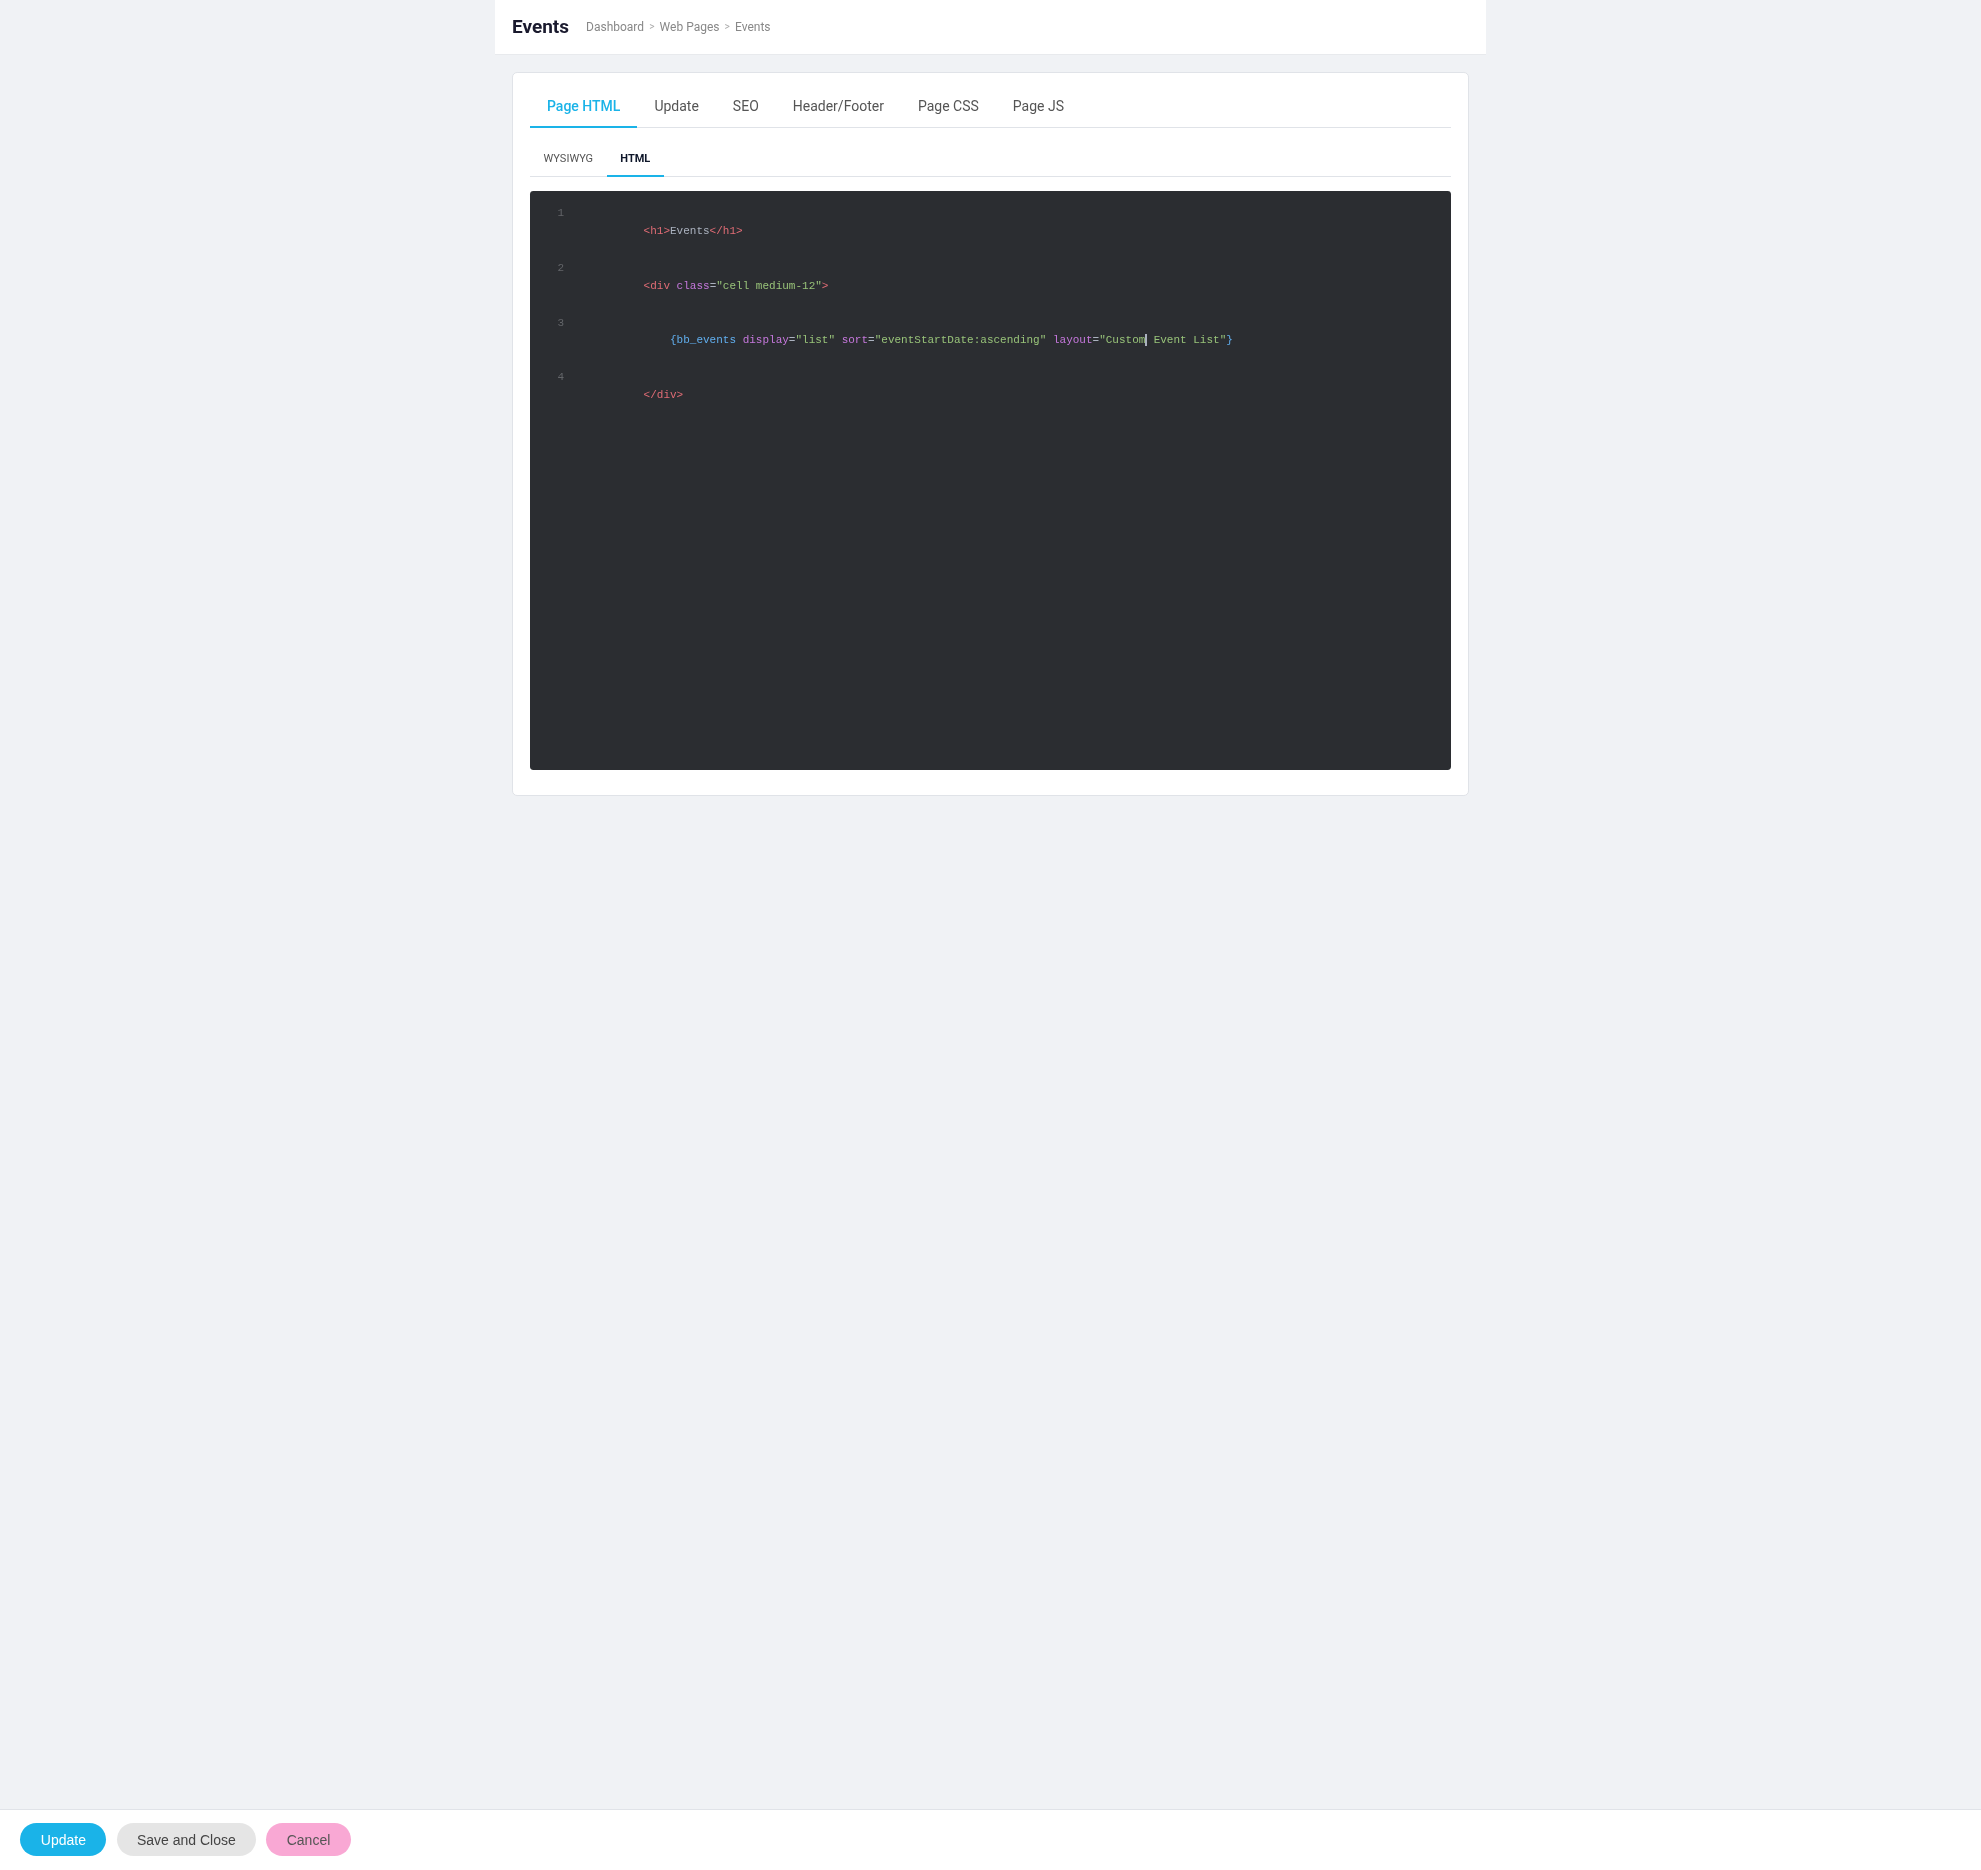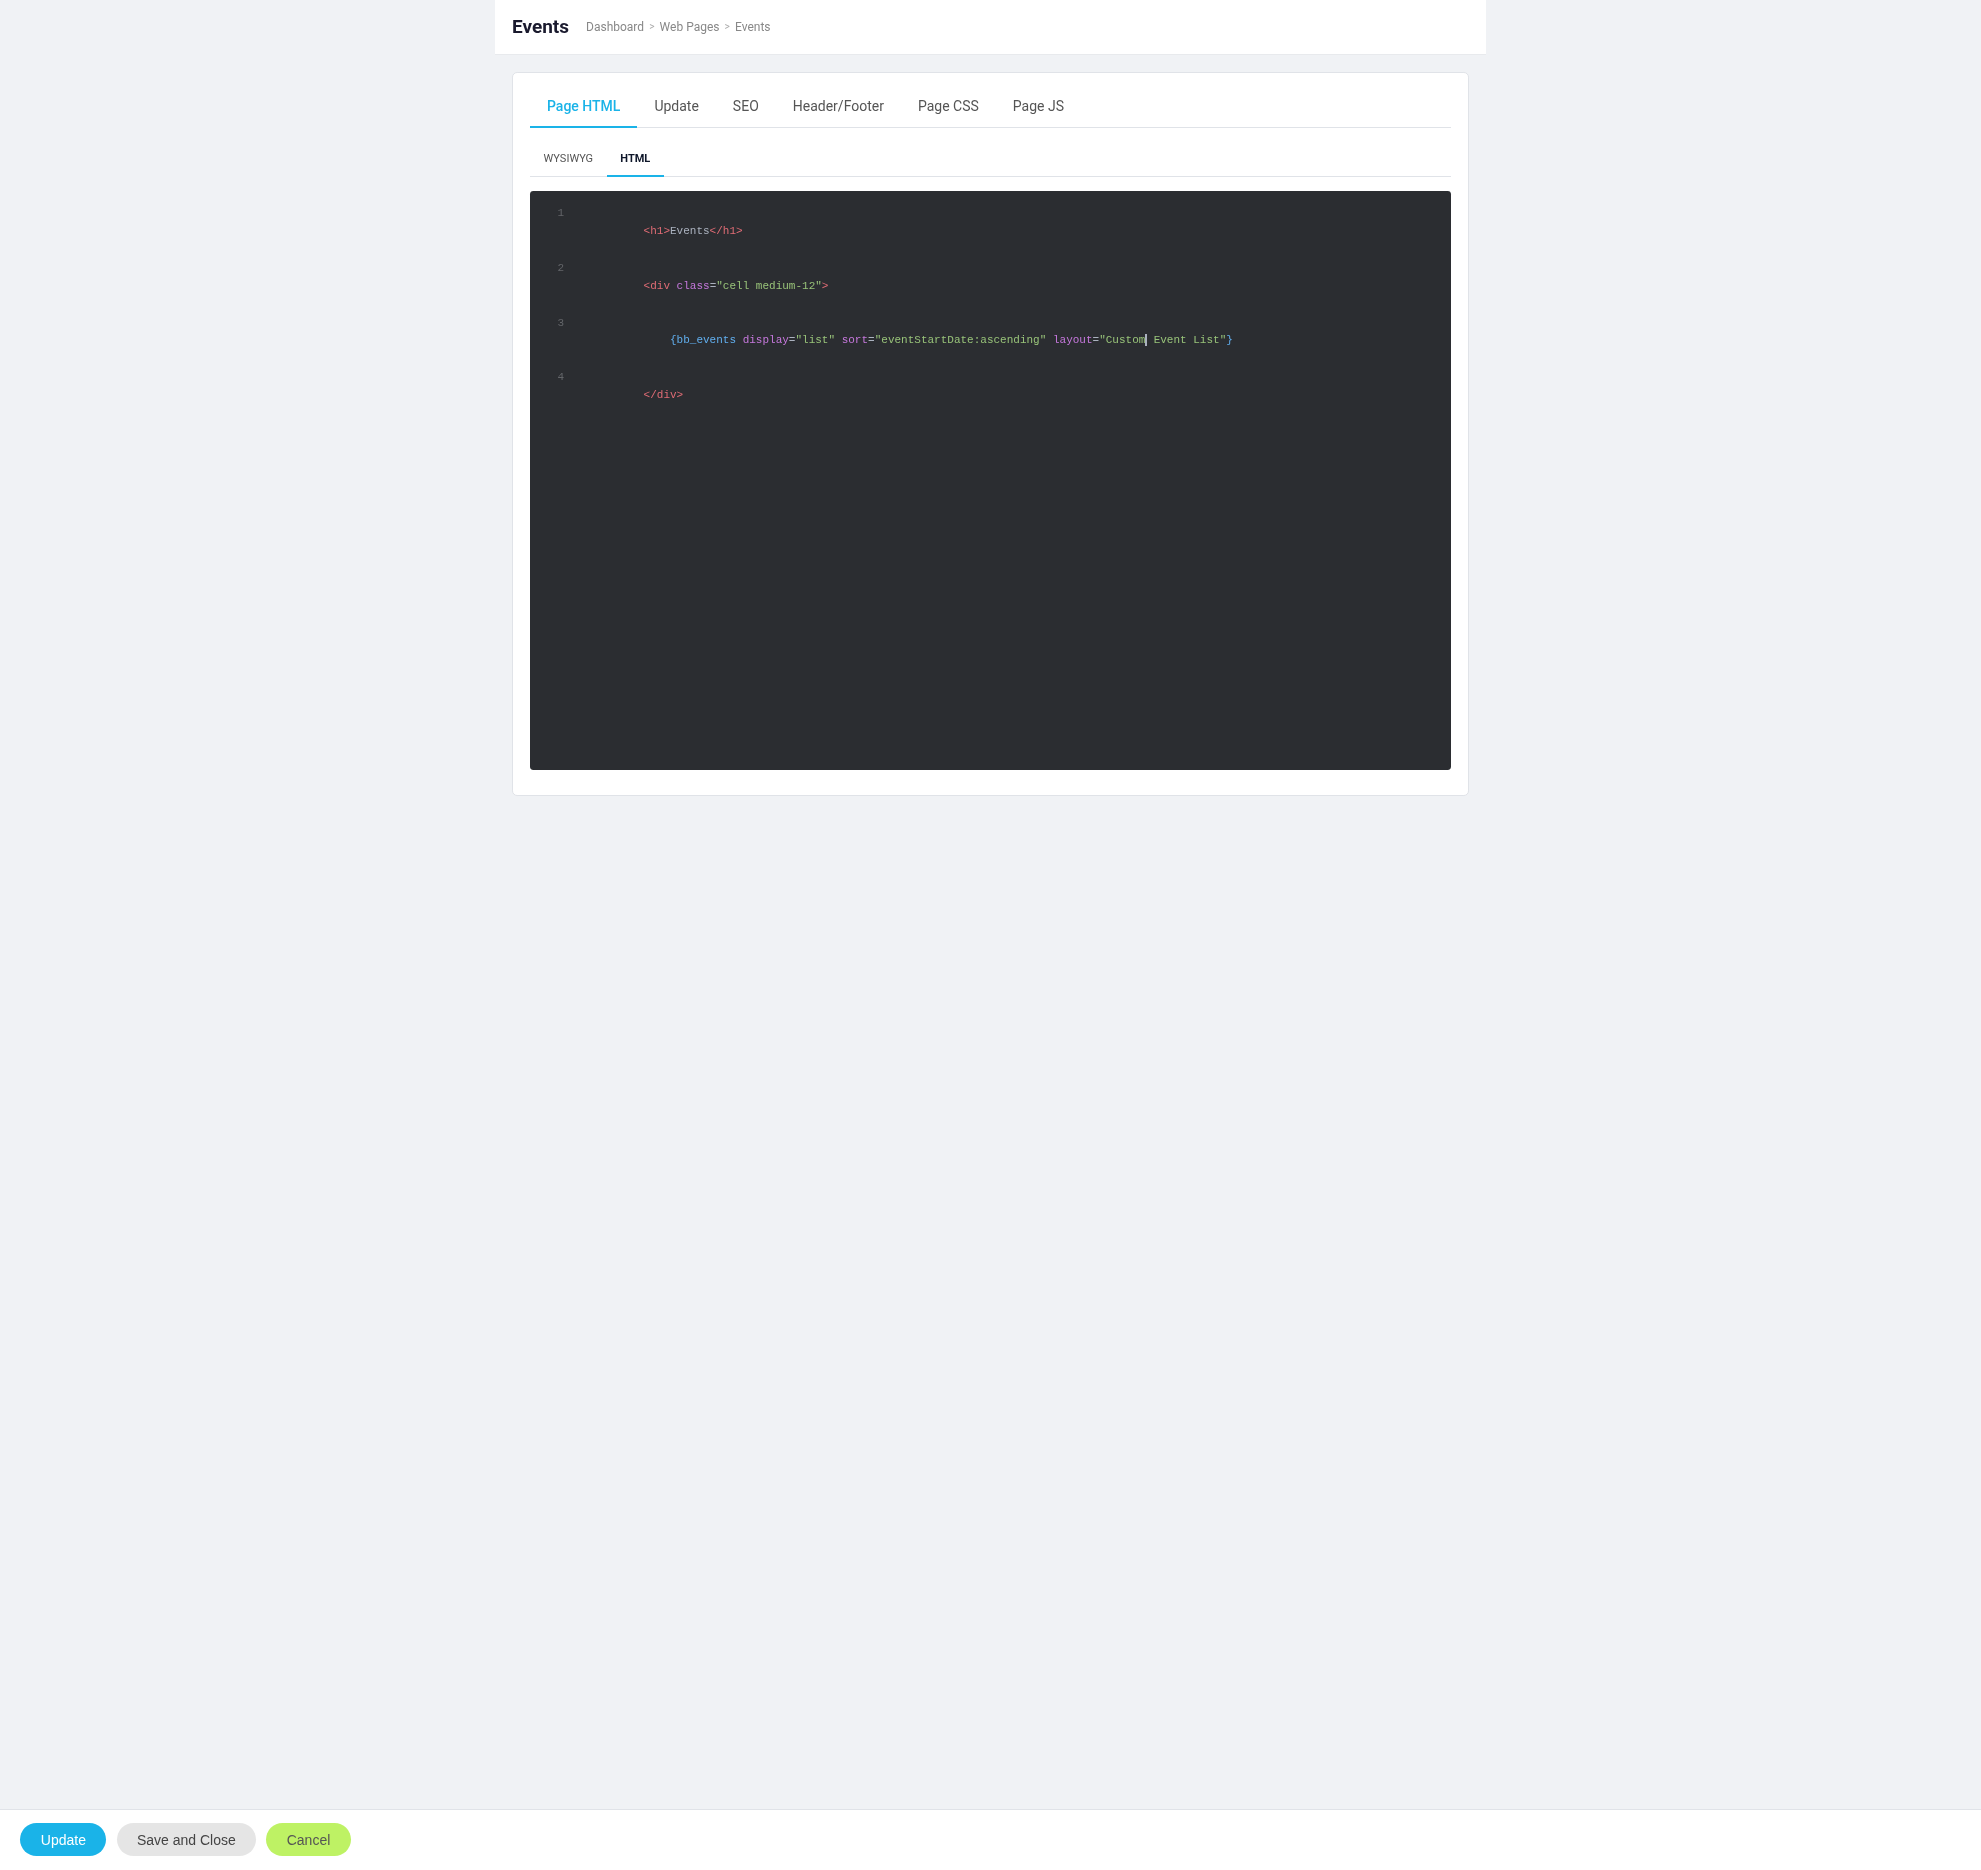--- a/index.html
+++ b/index.html
@@ -188,21 +188,21 @@
       background: #1ab3e8;
       color: #fff;
     }
 
     .btn-secondary {
       background: #e5e5e5;
       color: #444;
     }
 
     .btn-cancel {
-      background: #bef264;
+      background: #f9a8d4;
       color: #555;
     }
 
     
     .cursor {
       display: inline-block;
       width: 1.7px;
       height: 12px;
       background: #abb2bf;
       vertical-align: middle;

